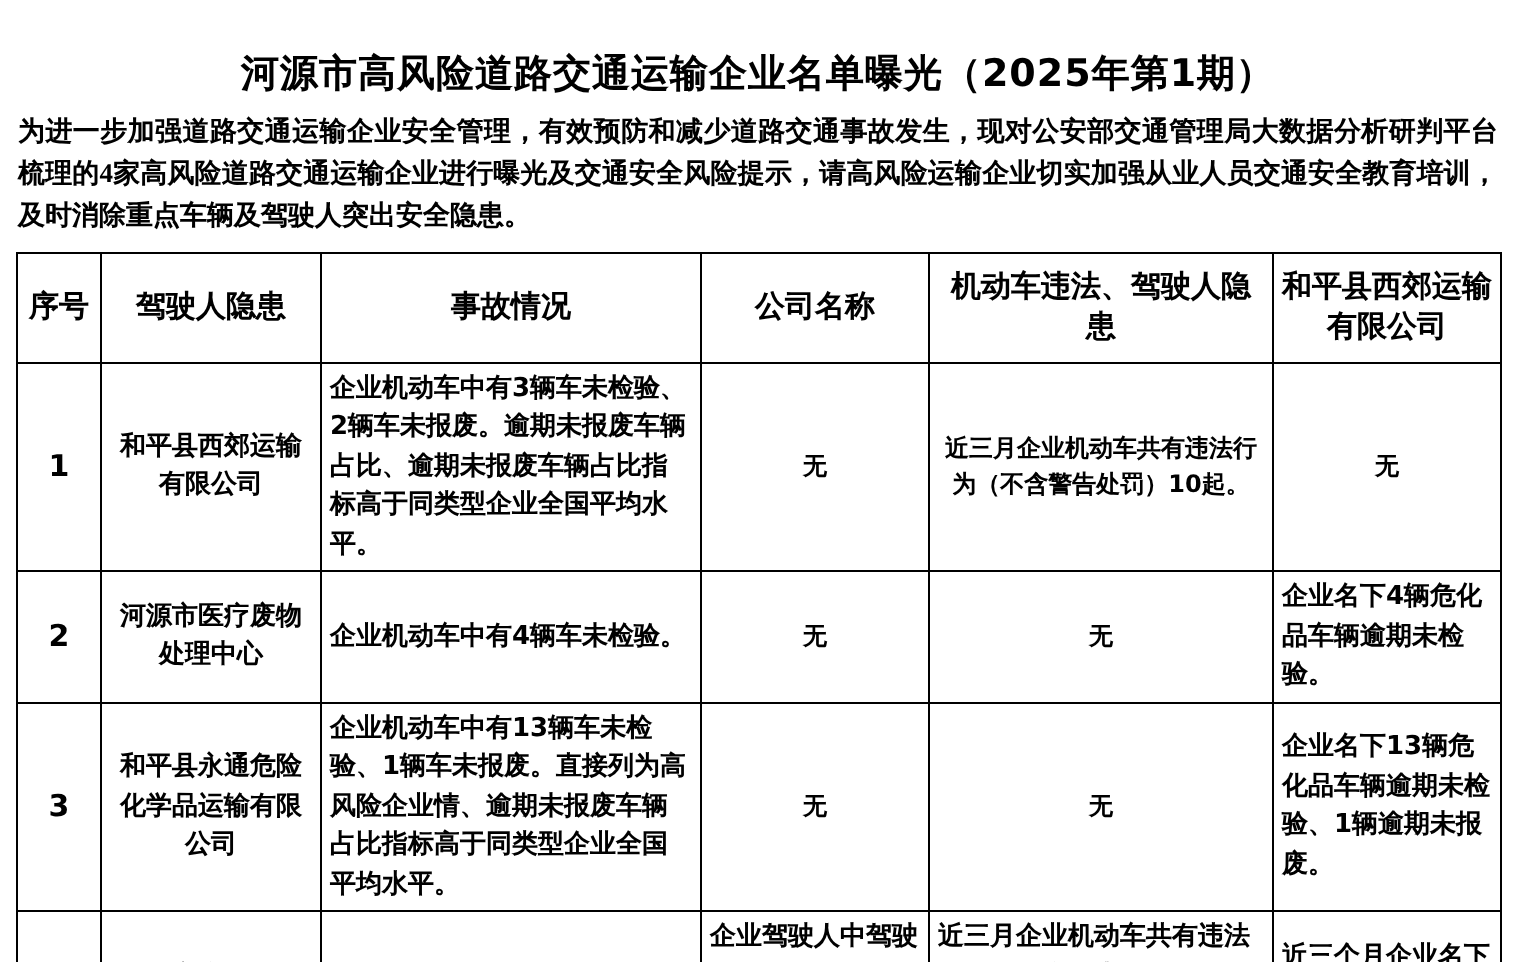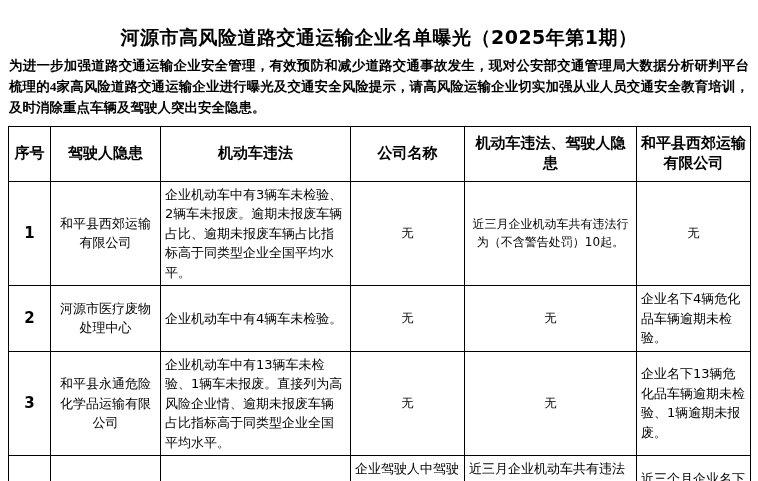--- a/index.html
+++ b/index.html
@@ -39,20 +39,21 @@
   }
   table.main {
     border-collapse: collapse;
     width: 100%;
     table-layout: fixed;
   }
   table.main th, table.main td {
     border: 1px solid #000000;
     vertical-align: middle;
     padding: 3px 4px;
+    font-weight: bold;
   }
   table.main thead th {
     font-size: 15px;
     font-weight: bold;
     text-align: center;
     height: 48px;
     line-height: 1.3;
   }
   td.idx {
     text-align: center;
@@ -96,21 +97,21 @@
         <col class="col2">
         <col class="col3">
         <col class="col4">
         <col class="col5">
         <col class="col6">
     </colgroup>
     <thead>
       <tr>
         <th>序号</th>
         <th>驾驶人隐患</th>
-        <th>机动车违法</th>
+        <th>事故情况</th>
         <th>公司名称</th>
         <th>机动车违法、驾驶人隐患</th>
         <th>和平县西郊运输有限公司</th>
       </tr>
     </thead>
     <tbody>
       <tr>
         <td class="idx">1</td>
         <td class="company">和平县西郊运输有限公司</td>
         <td class="cell-left">企业机动车中有3辆车未检验、2辆车未报废。逾期未报废车辆占比、逾期未报废车辆占比指标高于同类型企业全国平均水平。</td>

